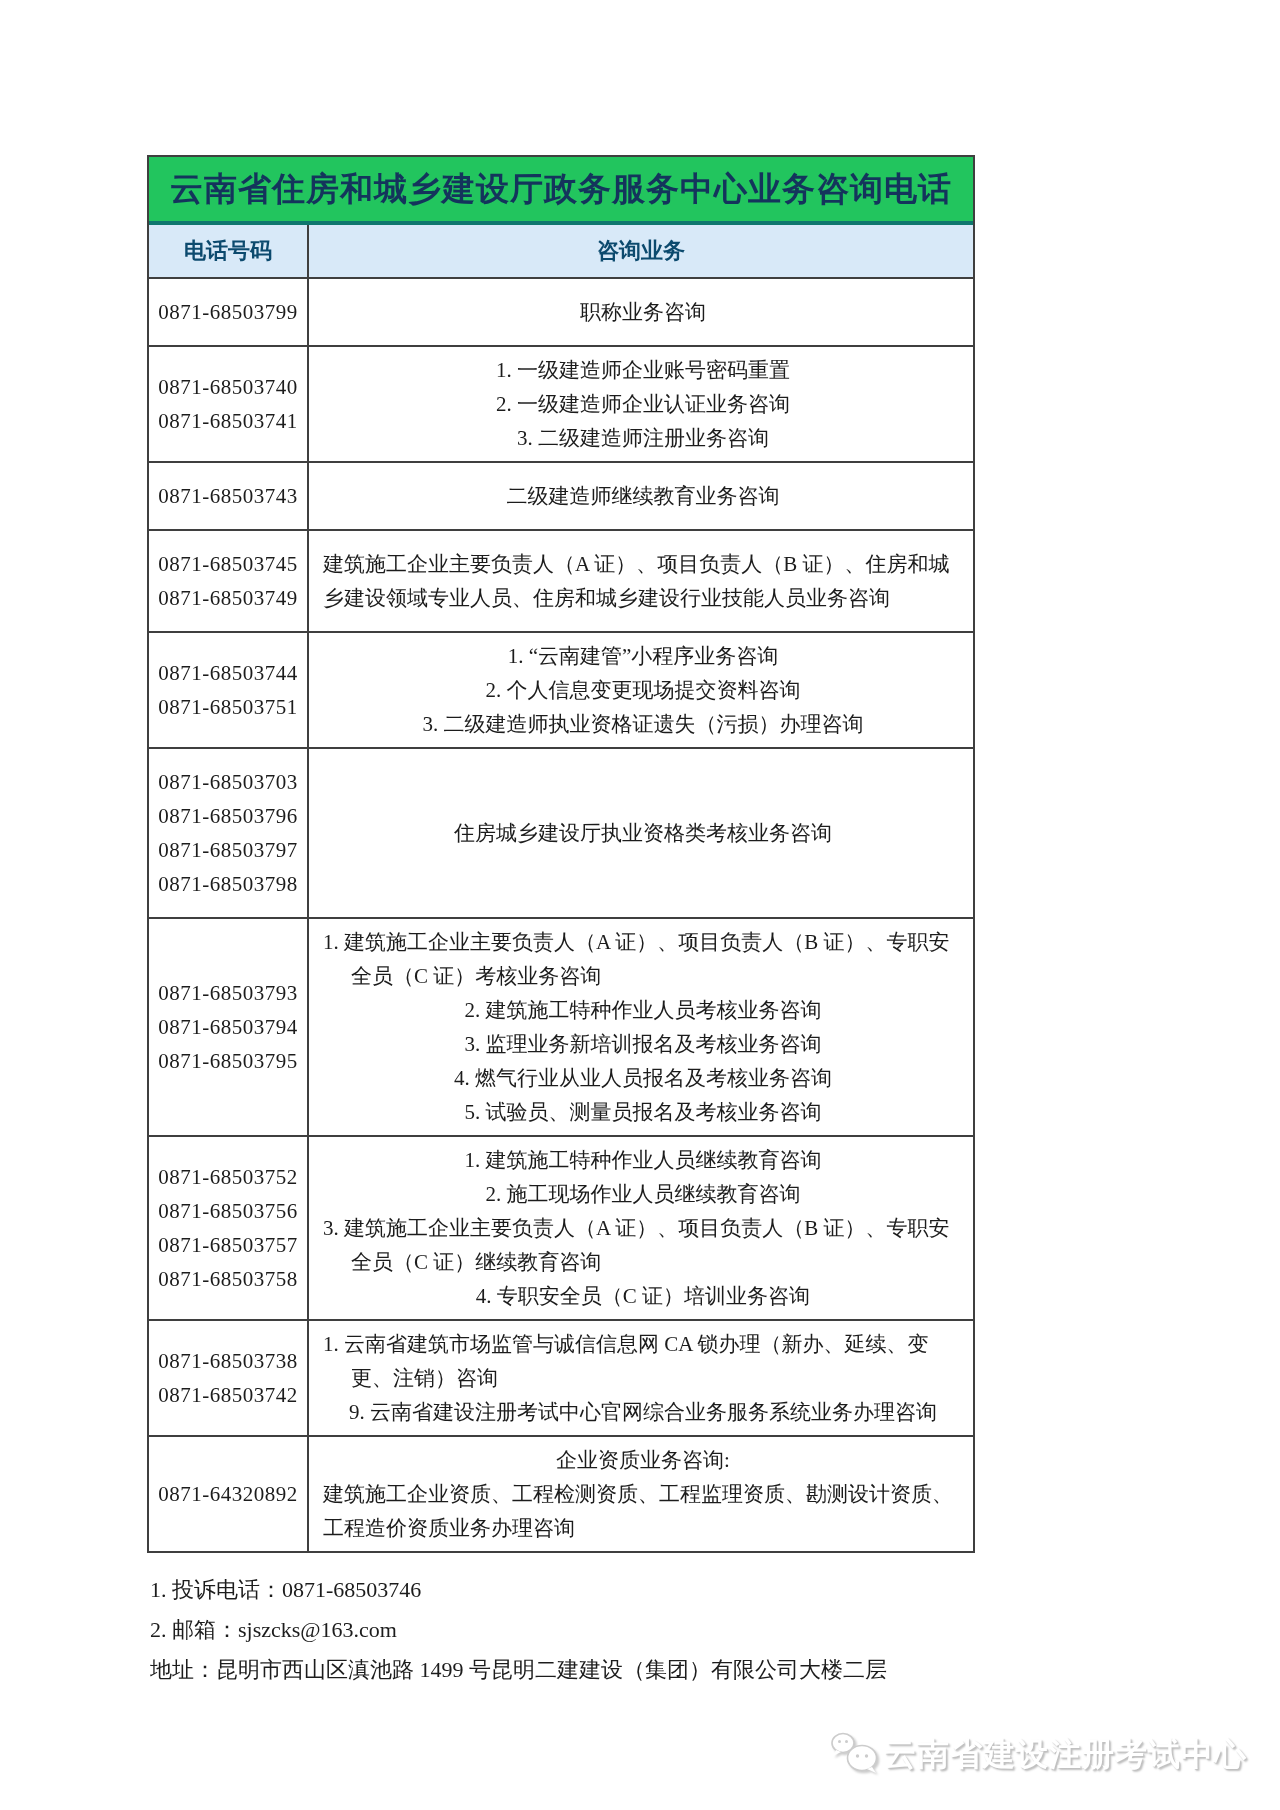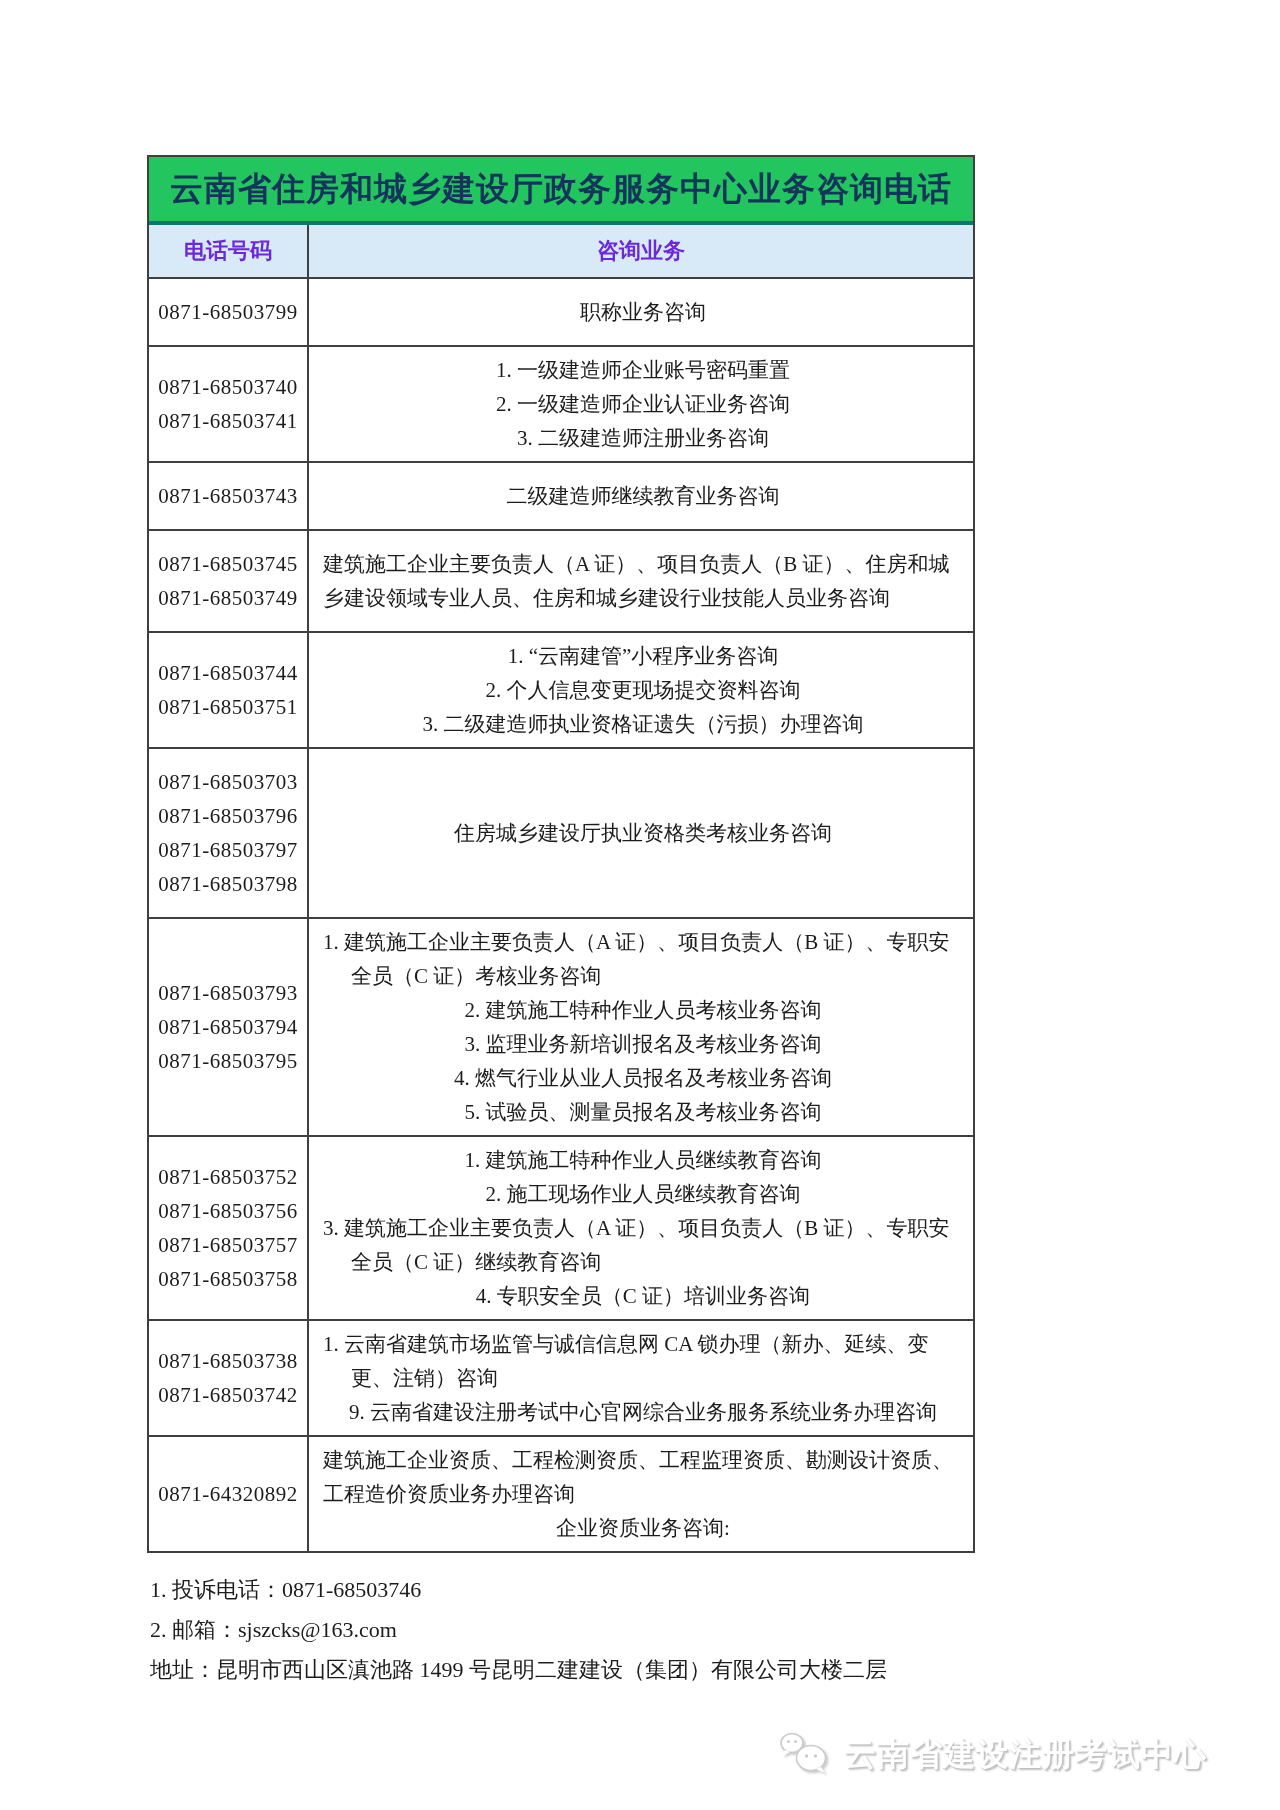--- a/index.html
+++ b/index.html
@@ -17,21 +17,21 @@
   }
   .tbl-title{
     background:#22c55e;color:#14345c;
     font-weight:bold;font-size:33px;letter-spacing:1px;
     height:64px;line-height:64px;text-align:center;
     border-bottom:4px solid #0f766e;white-space:nowrap;
   }
   .tbl-head{display:flex;background:#d8e9f8;border-bottom:2px solid #3f3f3f;height:52px;}
   .tbl-head .hc{
     display:flex;align-items:center;justify-content:center;
-    font-weight:bold;font-size:22px;color:#6d28d9;box-sizing:border-box;font-family:Liberation Serif, serif;
+    font-weight:bold;font-size:22px;color:#0c4a6e;box-sizing:border-box;font-family:Liberation Serif, serif;
   }
   .tbl-head .hc1{width:160px;border-right:2px solid #3f3f3f;}
   .tbl-head .hc2{flex:1;}
   .row{display:flex;border-bottom:2px solid #3f3f3f;min-height:56px;box-sizing:border-box;}
   .row:last-child{border-bottom:none;}
   .cell-phones{
     width:160px;border-right:2px solid #3f3f3f;box-sizing:border-box;
     display:flex;flex-direction:column;justify-content:center;align-items:center;
     padding:16px 2px;flex-shrink:0;
   }
@@ -40,22 +40,22 @@
     flex:1;display:flex;flex-direction:column;justify-content:center;
     padding:6px 10px 6px 14px;box-sizing:border-box;align-items:center;
   }
   .svc{font-size:21px;line-height:34px;}
   .svc.num{padding-left:28px;text-indent:-28px;}
   
   .notes{position:absolute;left:150px;top:1550px;font-size:22px;line-height:40px;margin-top:20px;}
   .note-line{white-space:nowrap;}
   
   .wm{
-    position:absolute;left:777px;top:1730px;
-    display:flex;align-items:center;gap:11px;
+    position:absolute;left:828px;top:1730px;
+    display:flex;align-items:center;gap:0;
   }
   .wm-icon{filter:drop-shadow(2px 2px 1px #cccccc);}
   .wm-text{
     font-family:"Liberation Sans","DejaVu Sans",sans-serif;
     font-weight:bold;font-size:32px;letter-spacing:1px;white-space:nowrap;
     color:#ffffff;
     text-shadow:2px 2px 2px #bfbfbf,1px 1px 1px #cfcfcf;
   }
 </style>
 </head>
@@ -174,22 +174,22 @@
             <div class="svc num">9. 云南省建设注册考试中心官网综合业务服务系统业务办理咨询</div>
           </div>
     </div>
 
 
     <div class="row">
       <div class="cell-phones">
             <div class="phone">0871-64320892</div>
           </div>
       <div class="cell-services">
+            <div class="svc">企业资质业务咨询:</div>
             <div class="svc">建筑施工企业资质、工程检测资质、工程监理资质、勘测设计资质、工程造价资质业务办理咨询</div>
-            <div class="svc">企业资质业务咨询:</div>
           </div>
     </div>
   </div>
   </div>
 
   <div class="notes">
     <div class="note-line">1. 投诉电话：0871-68503746</div>
     <div class="note-line">2. 邮箱：sjszcks@163.com</div>
     <div class="note-line">地址：昆明市西山区滇池路 1499 号昆明二建建设（集团）有限公司大楼二层</div>
   </div>

